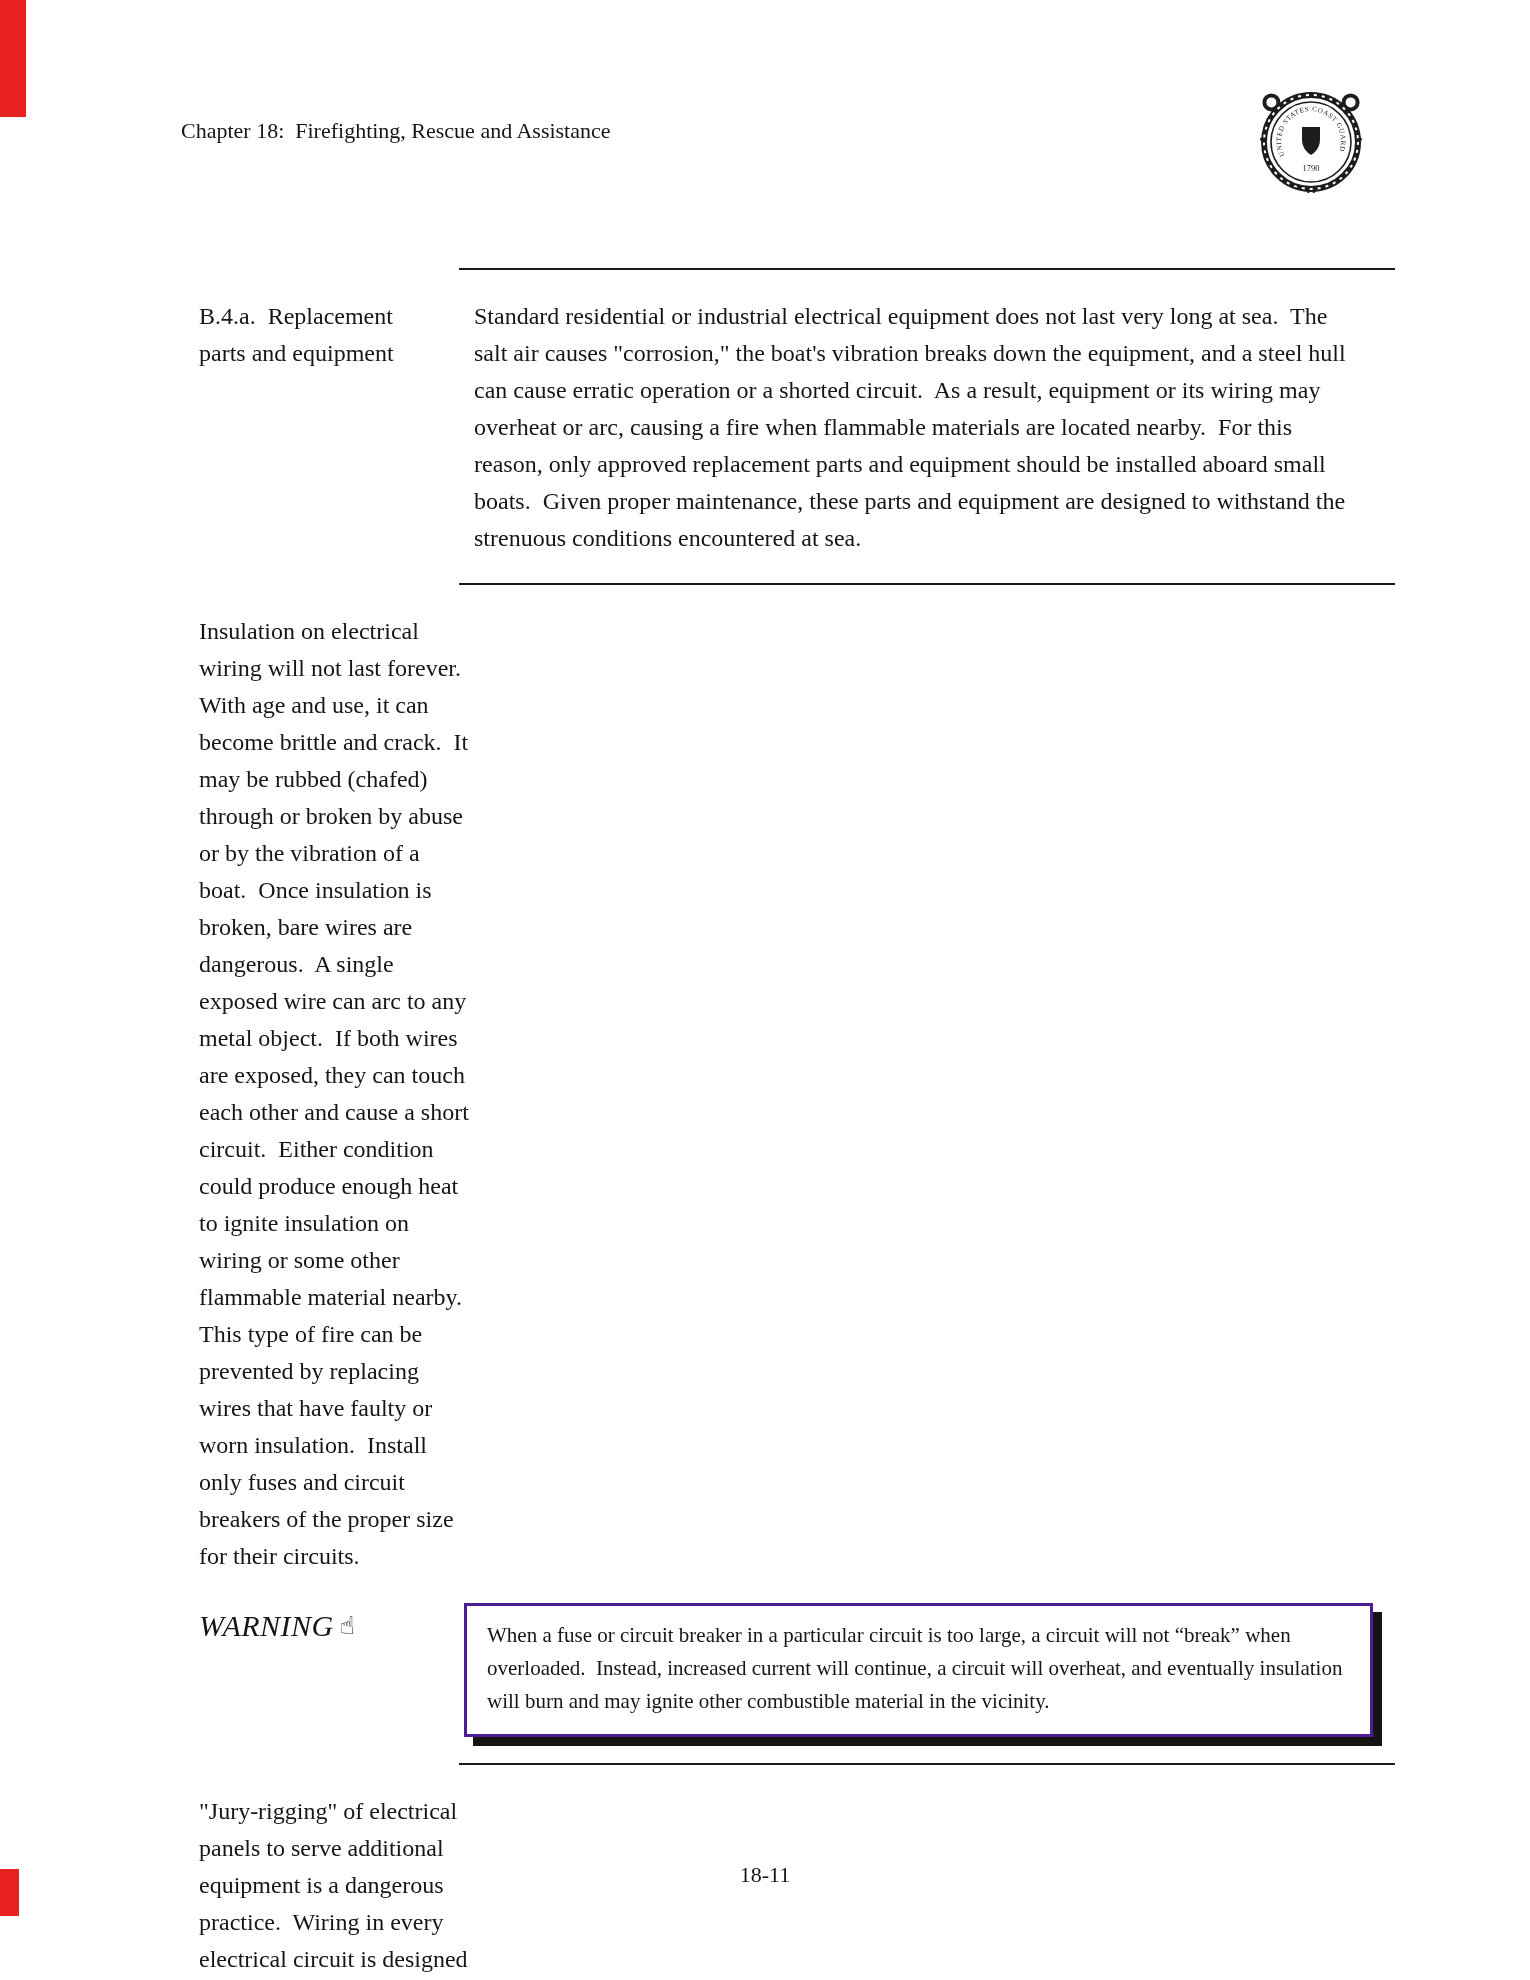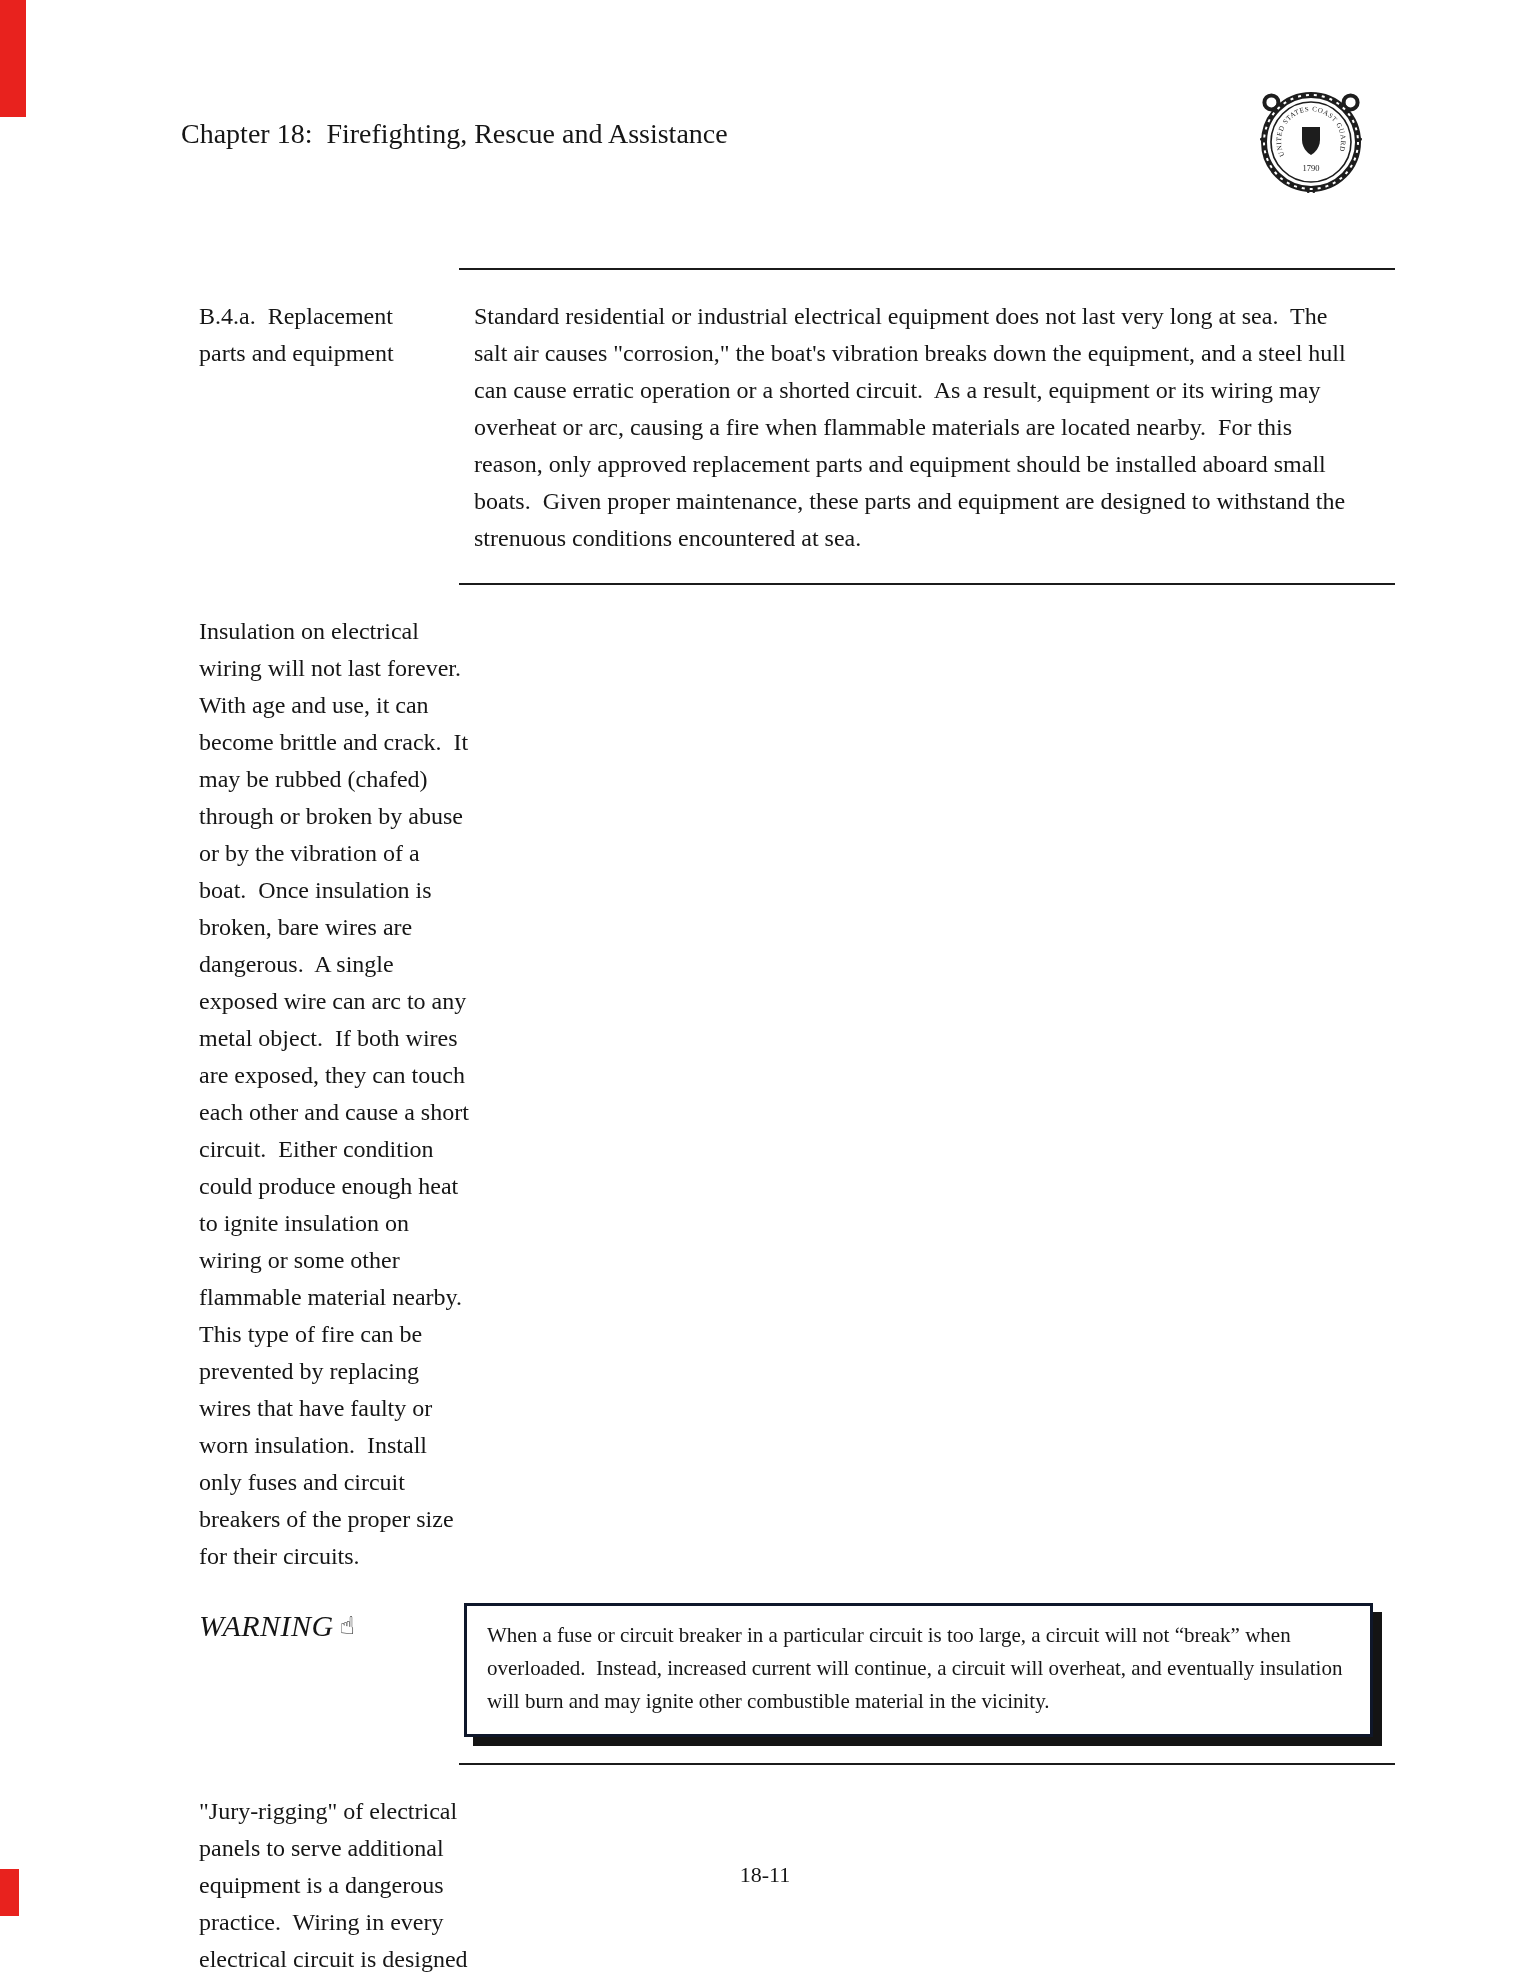--- a/index.html
+++ b/index.html
@@ -10,21 +10,21 @@
     font-family: "Liberation Serif", serif;
     color: #161616;
     overflow: hidden;
   }
   .red-edge { position: absolute; background: #e8221e; }
   .red-edge.top { left: 0; top: 0; width: 26px; height: 117px; }
   .red-edge.bottom { left: 0; top: 1869px; width: 19px; height: 47px; }
 
   .page-header {
     position: absolute; left: 181px; top: 118px;
-    font-size: 28px; white-space: pre-wrap;
+    font-size: 22px; white-space: pre-wrap;
   }
 
   .seal { position: absolute; left: 1224px; top: 68px; }
 
   .content { position: absolute; left: 199px; top: 268px; width: 1196px; }
 
   .rule { height: 2px; background: #1b1b1b; margin-left: 260px; width: 936px; }
 
   .section {
     display: grid;
@@ -49,21 +49,21 @@
     font-size: 30px; letter-spacing: 0.5px; padding-top: 8px;
     white-space: nowrap;
     font-style: italic;
   }
   .hand-glyph {
     font-family: "DejaVu Sans", sans-serif;
     font-size: 25px; vertical-align: 2px; margin-left: 6px;
   }
   .warning-box {
     background: #ffffff;
-    border: 3px solid #0f172a;
+    border: 3px solid #4c1d95;
     box-shadow: 9px 9px 0 #141414;
     padding: 13px 20px 16px 20px;
     margin-right: 22px;
     margin-top: 2px;
   }
   .warning-text {
     font-size: 21px; line-height: 33px; white-space: pre-wrap;
   }
 
   .page-footer {

